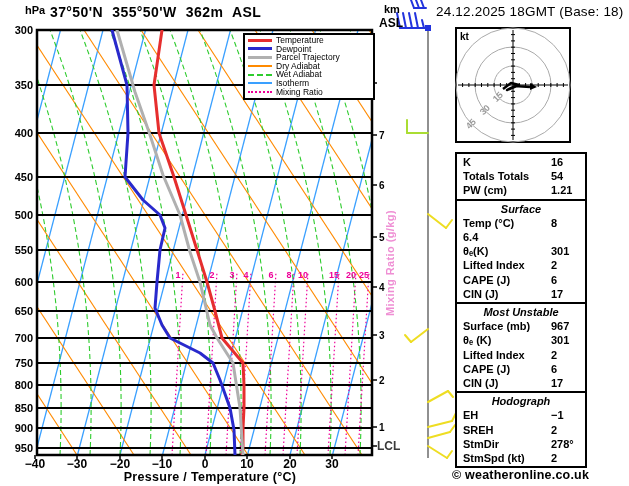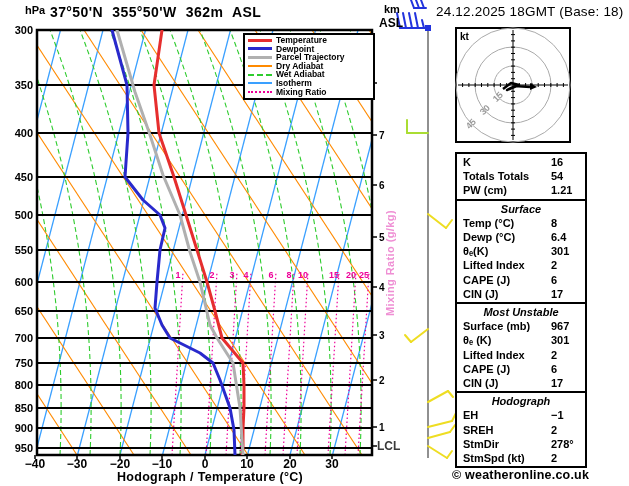--- a/index.html
+++ b/index.html
@@ -14,21 +14,21 @@
   .asl{left:379px;top:16px;font-size:12px;font-weight:bold;}
   .xlabel{left:85px;top:470px;width:250px;text-align:center;font-size:12.5px;font-weight:bold;letter-spacing:.3px;}
   .lcl{left:377px;top:439px;font-size:12px;font-weight:bold;color:#3a3a3a;}
   .kt{left:460px;top:31px;font-size:10px;font-weight:bold;}
   .mixlabel{left:300px;top:257px;width:180px;text-align:center;font-size:11px;font-weight:bold;
             transform:rotate(-90deg);color:#ef8fd4;letter-spacing:.4px;}
   .credit{left:452px;top:468px;font-size:12.5px;font-weight:bold;letter-spacing:.2px;}
   .legend{left:243px;top:33px;width:128px;border:2px solid #000;background:#fff;padding:1px 0 2px 0;}
   .legend-row{display:flex;align-items:center;height:8.6px;}
   .legend-sample{width:24px;margin:0 4px 0 3px;flex:0 0 24px;}
-  .legend-label{font-size:8.5px;font-weight:bold;white-space:nowrap;line-height:8.6px;}
+  .legend-label{font-size:8.5px;font-weight:normal;white-space:nowrap;line-height:8.6px;}
   .tbl{left:455px;top:152px;width:128px;border:2px solid #000;background:#fff;
        font-size:11px;line-height:14.2px;font-weight:bold;}
   .tbl-section{padding:1px 0;}
   .tbl-section + .tbl-section{border-top:2px solid #000;}
   .tbl-header{text-align:center;font-style:italic;}
   .tbl-row{display:flex;padding:0 4px 0 6px;}
   .tbl-row .lab{flex:0 0 88px;white-space:nowrap;}
   .tbl-row .val{flex:1;white-space:nowrap;}
 </style>
 </head>
@@ -293,21 +293,21 @@
         <span class="legend-label">Isotherm</span>
       </div>
       <div class="legend-row">
         <span class="legend-sample" style="border-top: 2px dotted rgb(238, 0, 153);"></span>
         <span class="legend-label">Mixing Ratio</span>
       </div>
     </div>
 
   <div class="abs mixlabel">Mixing Ratio (g/kg)</div>
   <div class="abs lcl">LCL</div>
-  <div class="abs xlabel">Hodograph / Temperature (°C)</div>
+  <div class="abs xlabel">Pressure / Temperature (°C)</div>
   <div class="abs kt">kt</div>
 
   <div class="abs tbl" id="indices-table">
       <div class="tbl-section">
         <div class="tbl-row">
           <span class="lab">K</span>
           <span class="val">16</span>
         </div>
         <div class="tbl-row">
           <span class="lab">Totals Totals</span>
@@ -318,21 +318,20 @@
           <span class="val">1.21</span>
         </div>
       </div>
       <div class="tbl-section">
         <div class="tbl-header">Surface</div>
         <div class="tbl-row">
           <span class="lab">Temp (°C)</span>
           <span class="val">8</span>
         </div>
         <div class="tbl-row">
-          <span class="lab">Dewp (°C)</span>
           <span class="val">6.4</span>
         </div>
         <div class="tbl-row">
           <span class="lab">θₑ(K)</span>
           <span class="val">301</span>
         </div>
         <div class="tbl-row">
           <span class="lab">Lifted Index</span>
           <span class="val">2</span>
         </div>

